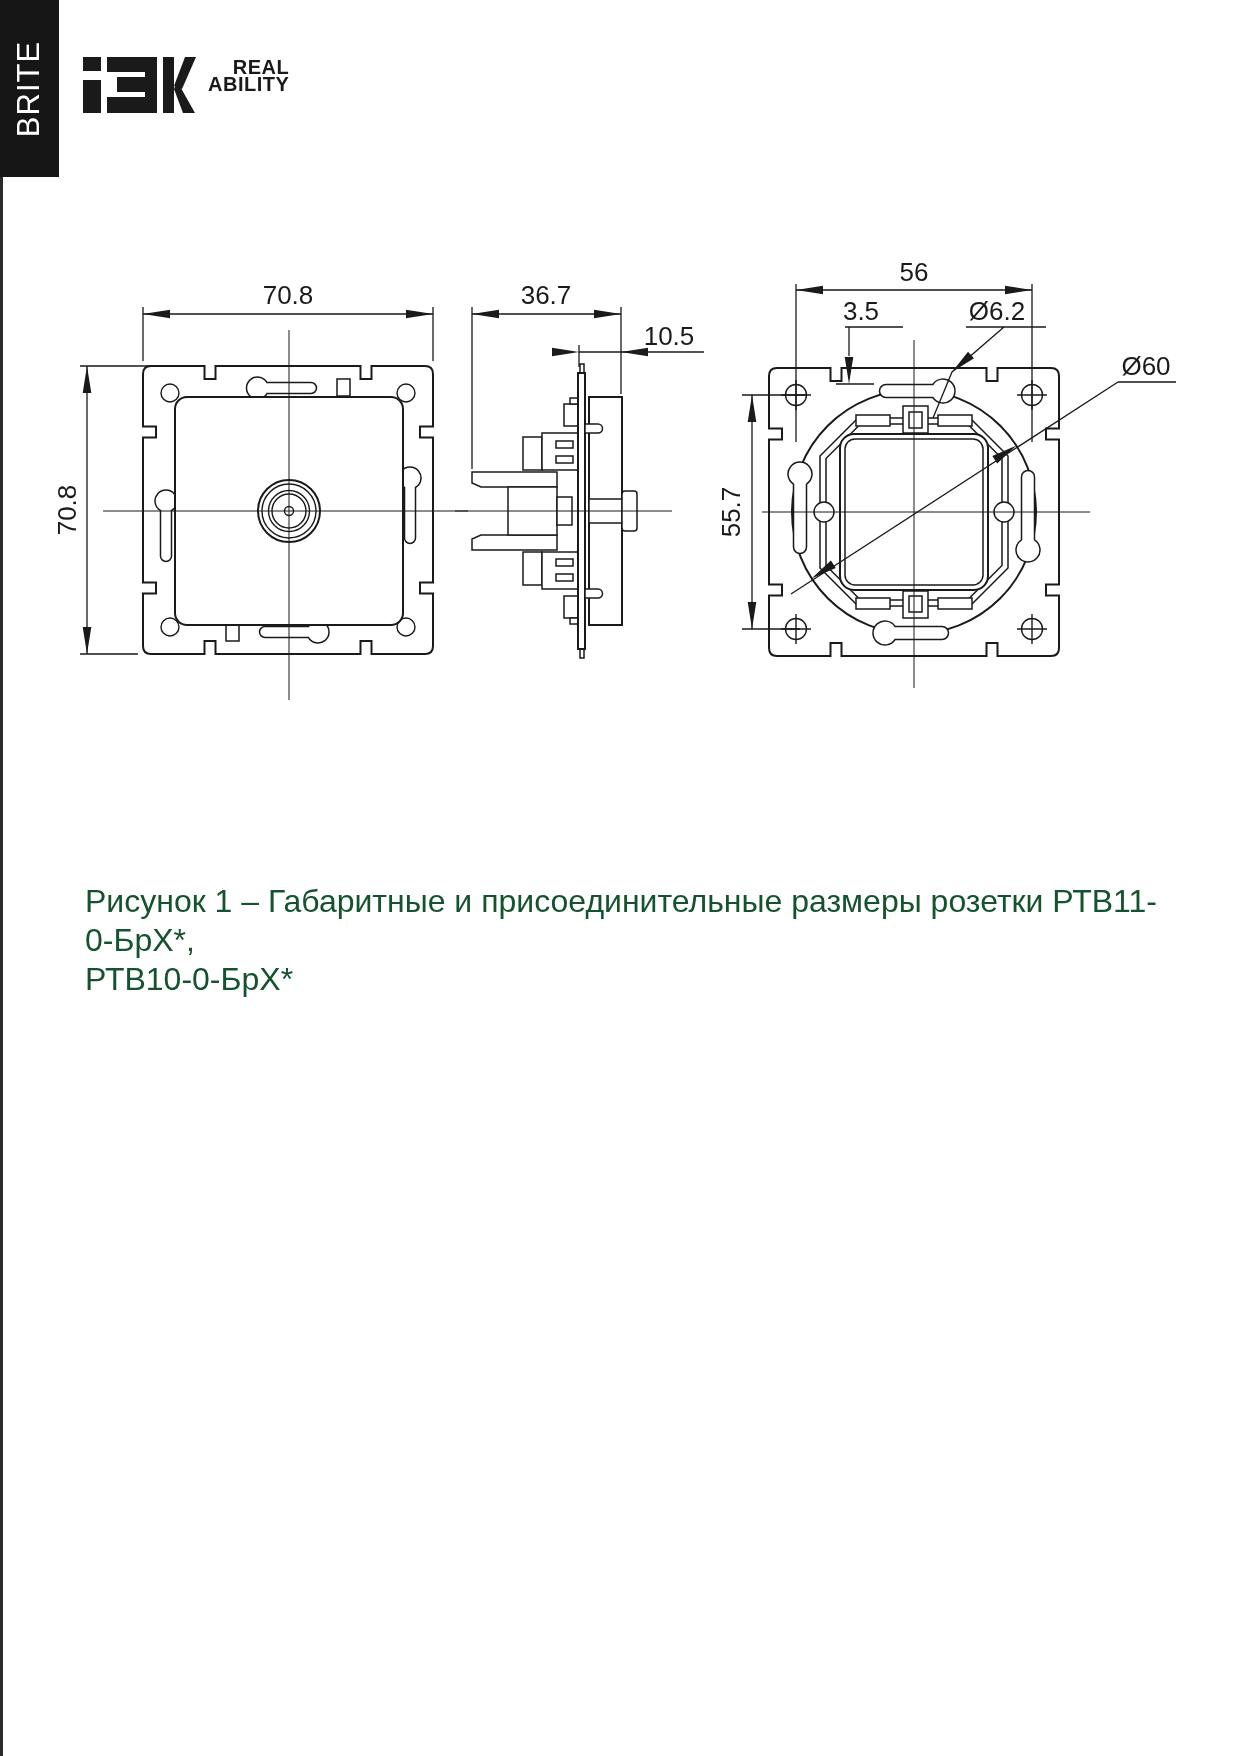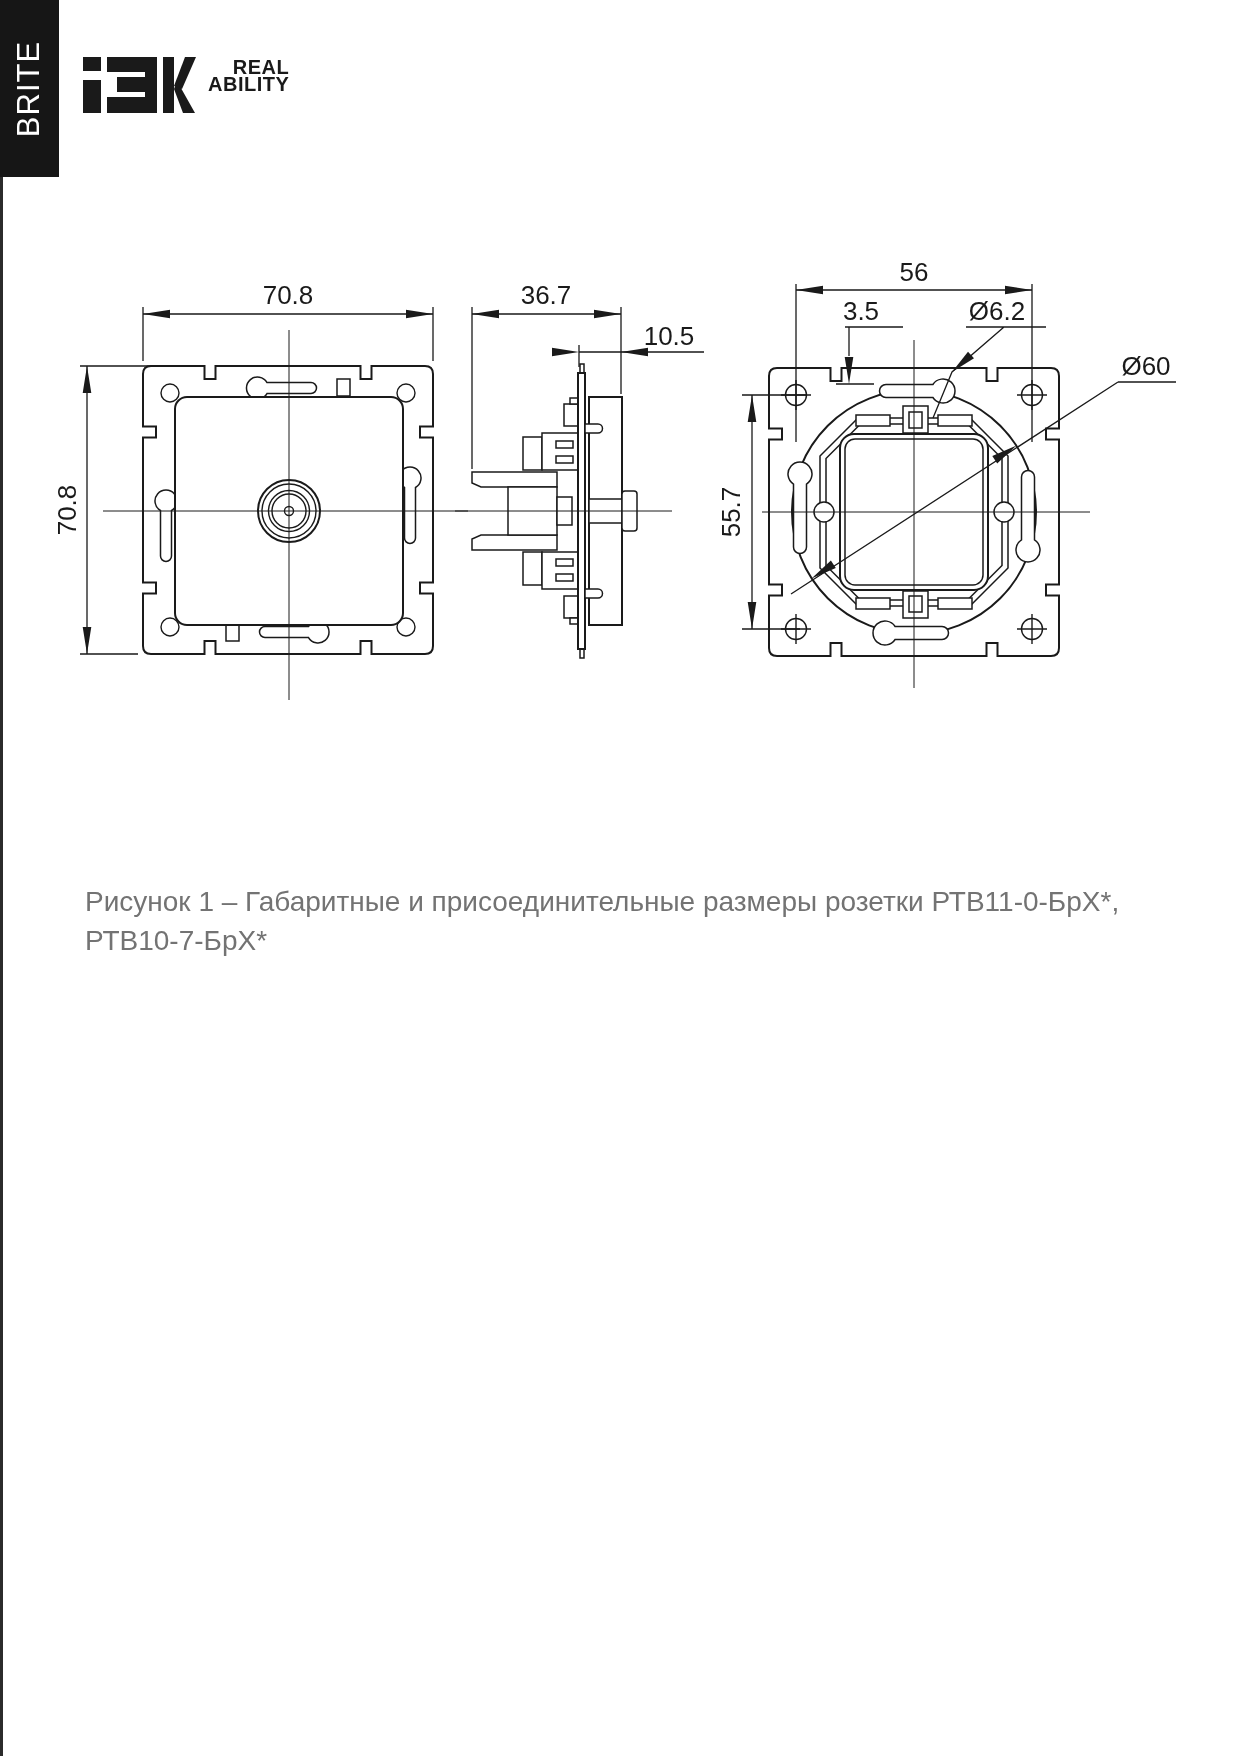--- a/index.html
+++ b/index.html
@@ -7,22 +7,22 @@
         font-family:"Liberation Sans", sans-serif;color:#1a1a1a;}
   .edge-strip{position:absolute;left:0;top:0;width:3px;height:1756px;background:#2b2b2b;}
   .brite-bar{position:absolute;left:0;top:0;width:59px;height:177px;background:#161616;
              display:flex;align-items:center;justify-content:center;}
   .brite-bar span{transform:rotate(-90deg);color:#ffffff;font-size:31px;letter-spacing:1px;
                   font-weight:400;white-space:nowrap;}
   .logo-wrap{position:absolute;left:83px;top:55px;width:320px;height:60px;text-align:right;}
   .logo-svg{position:absolute;left:0;top:0;}
   .tagline{position:absolute;left:125px;top:4px;font-weight:bold;font-size:20px;
            line-height:17px;letter-spacing:0.5px;color:#1a1a1a;}
-  .caption{position:absolute;left:85px;top:882px;width:1080px;font-size:28px;line-height:39px;
-           color:#737373;}
+  .caption{position:absolute;left:85px;top:882px;width:1080px;font-size:32px;line-height:39px;
+           color:#14532d;}
   svg text{font-family:"Liberation Sans", sans-serif;}
   .dimt{font-size:26px;fill:#1a1a1a;}
   .ol  {stroke:#1a1a1a;stroke-width:2;fill:#ffffff;}
   .olt {stroke:#1a1a1a;stroke-width:1.5;fill:#ffffff;}
   .nofill{stroke:#1a1a1a;stroke-width:2;fill:none;}
   .thin{stroke:#1a1a1a;stroke-width:1.4;fill:none;}
   .cl  {stroke:#1a1a1a;stroke-width:1;fill:none;}
   .dim {stroke:#1a1a1a;stroke-width:1.3;fill:none;}
   .arr {fill:#1a1a1a;stroke:none;}
 </style>
@@ -214,15 +214,15 @@
       <g>
         <path class="dim" d="M742,395 H806 M742,629 H800 M752,395 V629"></path>
         <path class="arr" d="M752,395 L747.7,422 L756.3,422 Z M752,629 L747.7,602 L756.3,602 Z"></path>
         <text class="dimt" x="740" y="512" text-anchor="middle" transform="rotate(-90 740 512)">55.7</text>
       </g>
     </g>
   </svg>
 
   <div class="caption">
     <div>Рисунок 1 – Габаритные и присоединительные размеры розетки РТВ11-0-БрХ*,</div>
-    <div>РТВ10-7-БрХ*</div>
+    <div>РТВ10-0-БрХ*</div>
   </div>
 </div>
 
 </body></html>

